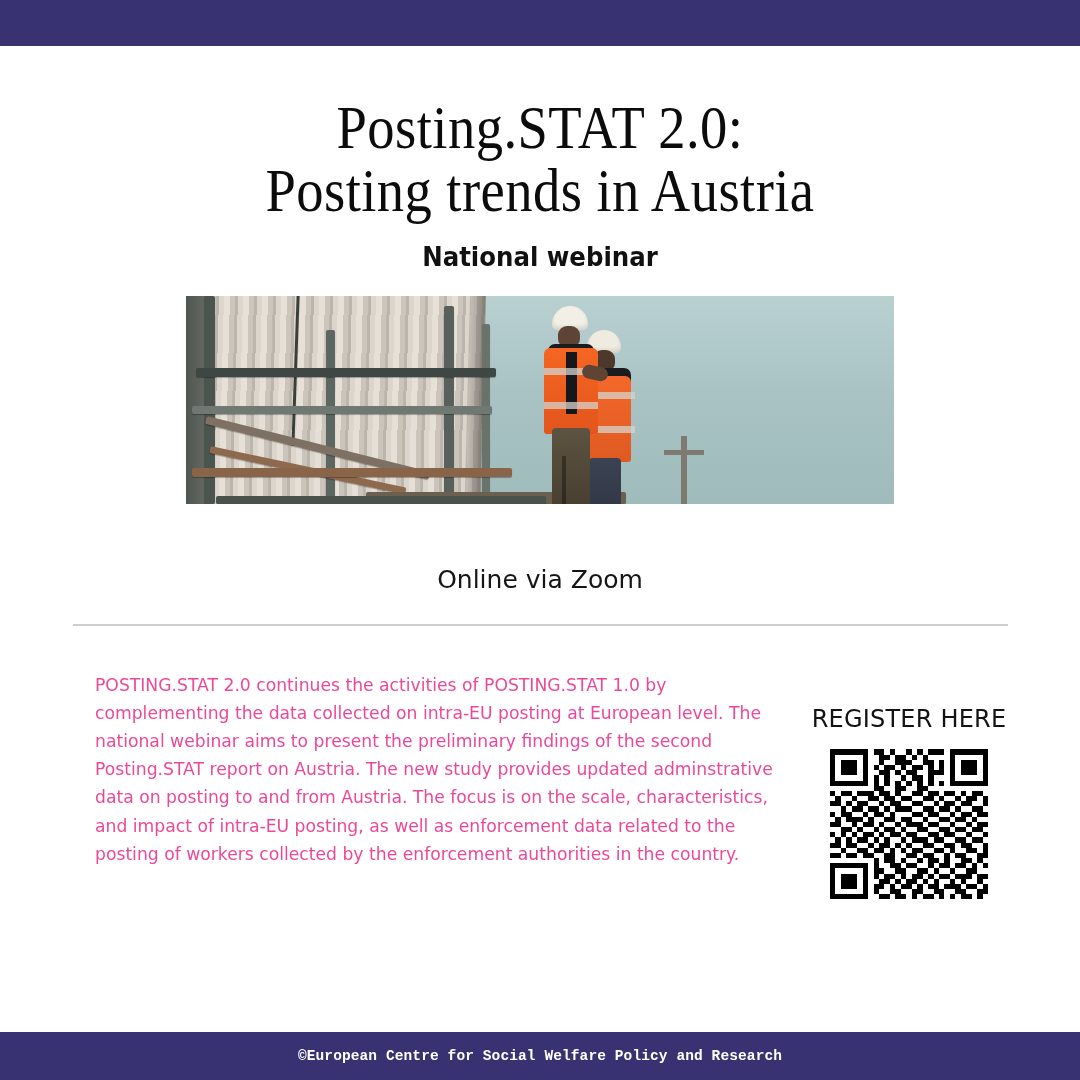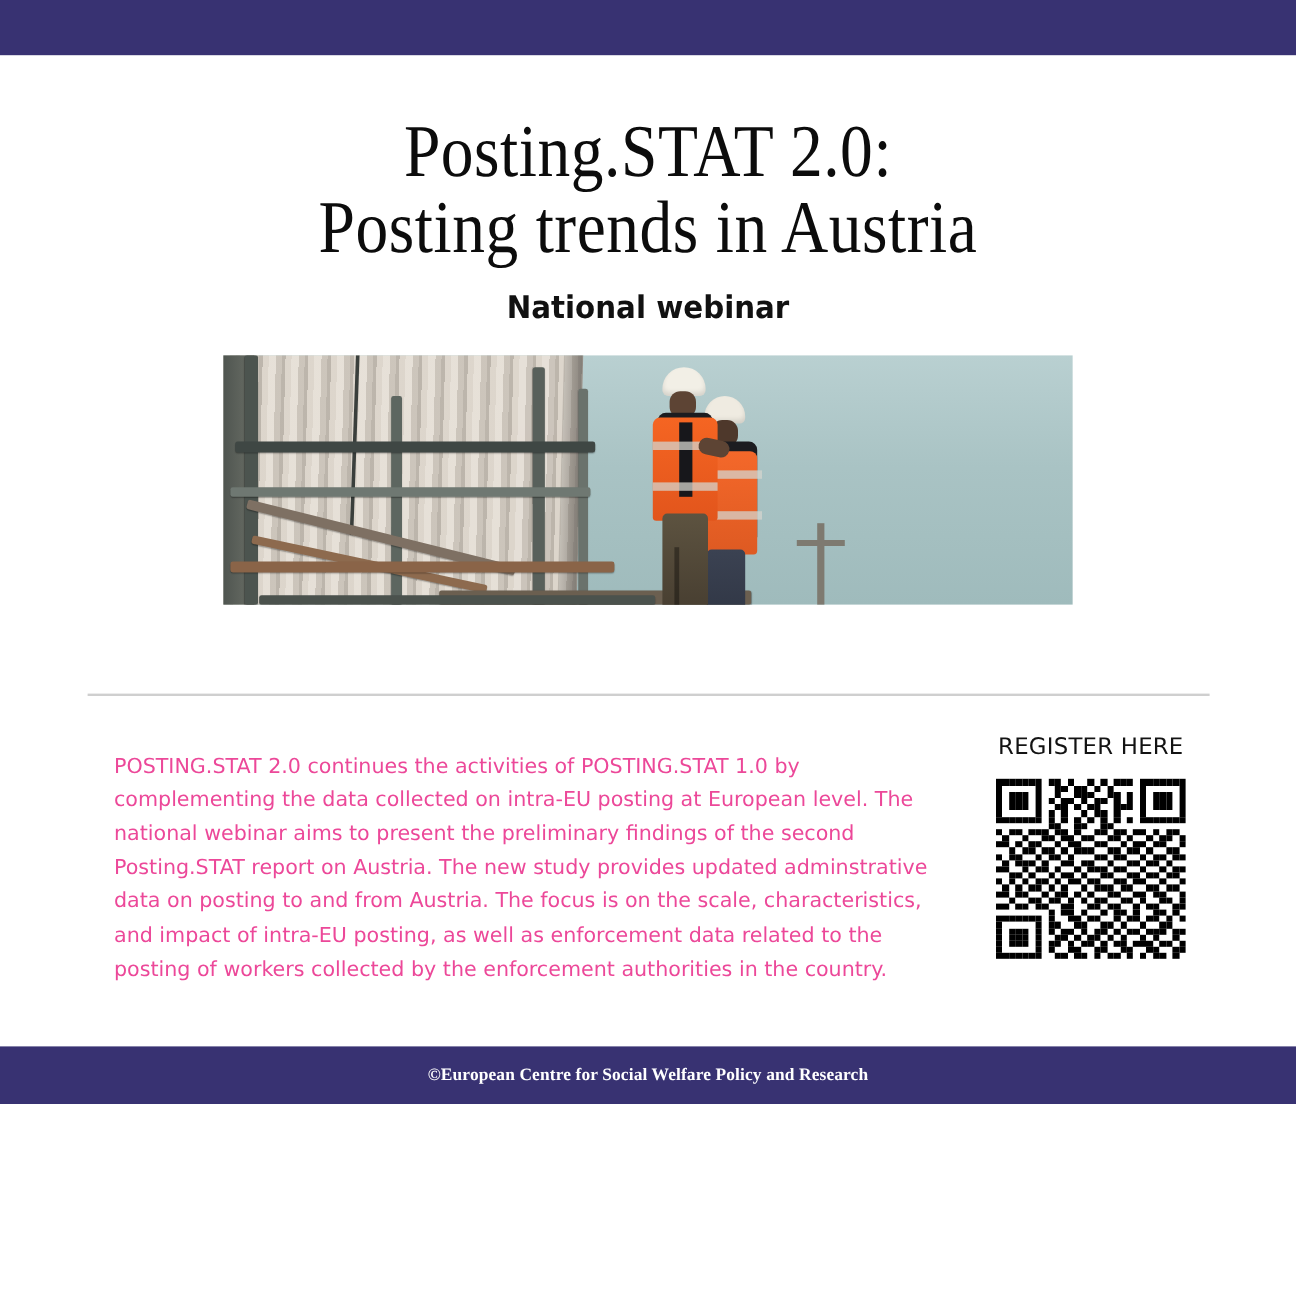--- a/index.html
+++ b/index.html
@@ -10,42 +10,42 @@
     width: 1080px;
     height: 1080px;
     background: #ffffff;
     font-family: "Liberation Sans", sans-serif;
     overflow: hidden;
     position: relative;
   }
   .poster {
     position: relative;
     width: 1080px;
-    height: 920px;
+    height: 1080px;
     background: #ffffff;
     display: flex;
     flex-direction: column;
   }
 
   
   .brand-bar {
     width: 100%;
     background: #383272;
     flex: 0 0 auto;
   }
   .brand-bar.top { height: 46px; }
   .brand-bar.bottom {
     height: 48px;
     display: flex;
     align-items: center;
     justify-content: center;
   }
   .footer-text {
     color: #ffffff;
-    font-family: Liberation Serif, serif;
+    font-family: Liberation Mono, monospace;
     font-size: 14.5px;
     font-weight: 600;
     letter-spacing: 0.1px;
     white-space: nowrap;
   }
 
   
   .body-area {
     flex: 1 1 auto;
     position: relative;
@@ -269,26 +269,27 @@
   .register-col {
     flex: 0 0 auto;
     width: 200px;
     display: flex;
     flex-direction: column;
     align-items: center;
     padding-top: 4px;
   }
   .register-label {
     font-family: "DejaVu Sans", sans-serif;
-    font-size: 19px;
+    font-size: 24px;
     font-weight: 500;
     color: #131313;
     letter-spacing: 0.2px;
     margin-bottom: 16px;
     white-space: nowrap;
+    margin-top: 48px;
   }
   .qr {
     width: 158px;
     height: 150px;
     display: grid;
     grid-template-columns: repeat(29, 1fr);
     grid-template-rows: repeat(29, 1fr);
     background: #ffffff;
   }
   .qr i { display: block; background: transparent; }
@@ -349,20 +350,21 @@
           <div class="vest-band b1"></div>
           <div class="vest-band b2"></div>
           <div class="arm"></div>
           <div class="legs"></div>
           <div class="leg-split"></div>
         </div>
       </div>
     </div>
 
     <div class="date-block">
+      <div class="date-place">Online via Zoom</div>
     </div>
 
     <div class="divider"></div>
 
     <div class="lower">
       <p class="desc">POSTING.STAT 2.0 continues the activities of POSTING.STAT 1.0 by complementing the data collected on intra-EU posting at European level. The national webinar aims to present the preliminary findings of the second Posting.STAT report on Austria. The new study provides updated adminstrative data on posting to and from Austria. The focus is on the scale, characteristics, and impact of intra-EU posting, as well as enforcement data related to the posting of workers collected by the enforcement authorities in the country.</p>
       <div class="register-col">
         <div class="register-label">REGISTER HERE</div>
         <div class="qr" id="qr">
             <i class="on"></i>

